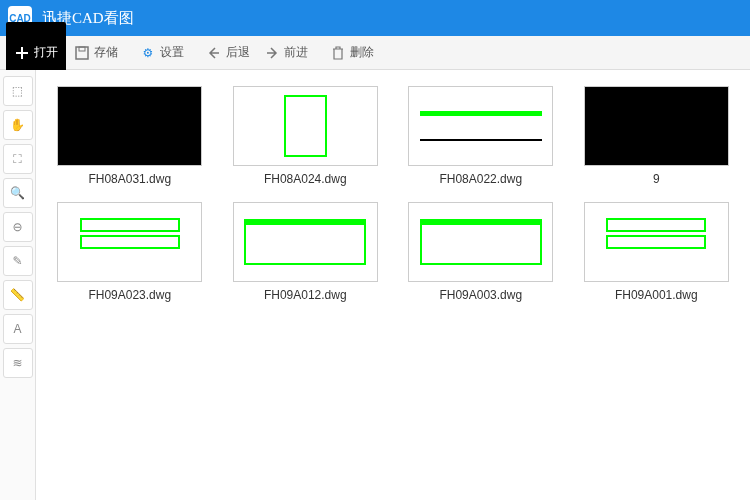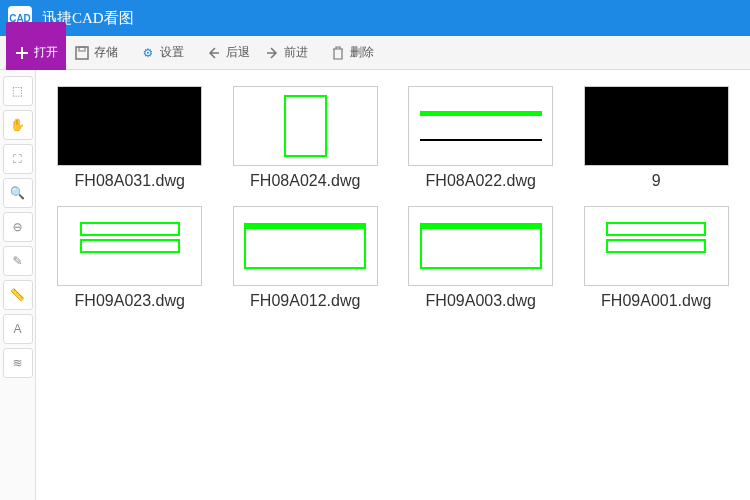--- a/index.html
+++ b/index.html
@@ -39,21 +39,21 @@
     .tb-btn {
       display: flex;
       align-items: center;
       padding: 4px 6px;
       cursor: pointer;
       border-radius: 2px;
       color: #555;
       gap: 4px;
     }
     .tb-btn.primary {
-      background: #a21caf;
+      background: #000000;
       color: #fff;
       padding: 22px 8px;
       font-family: Liberation Mono, monospace;
     }
     .tb-icon { width: 16px; height: 16px; display: inline-flex; align-items: center; justify-content: center; }
     .tb-sep { width: 6px; }
     
     .main { display: flex; height: calc(100% - 70px); }
     
     .sidebar {
@@ -109,21 +109,21 @@
       background: #fff;
       display: flex;
       align-items: center;
       justify-content: center;
       overflow: hidden;
       position: relative;
     }
     .thumb.dark { background: #000; }
     .file-name {
       margin-top: 6px;
-      font-size: 16px;
+      font-size: 12px;
       color: #333;
       text-align: center;
     }
     .cad-corner { width: 60%; height: 60%; border-top: 6px solid #0f0; border-right: 6px solid #0f0; margin-left: 20px; }
     .cad-profile { width: 60%; height: 60%; border-left: 4px solid #0f0; border-bottom: 4px solid #0f0; }
     .cad-pedestal { width: 70%; height: 70%; }
     .cad-pedestal::before, .cad-pedestal::after { content:""; display:block; height:10px; border:2px solid #0f0; margin:3px 0; }
     .cad-molding { width: 85%; border-top: 5px solid #0f0; border-bottom: 2px solid #000; height: 30px; }
     .cad-col { width: 30%; height: 80%; border: 2px solid #0f0; margin: 0 auto; }
     .cad-hstripe { width: 90%; }

